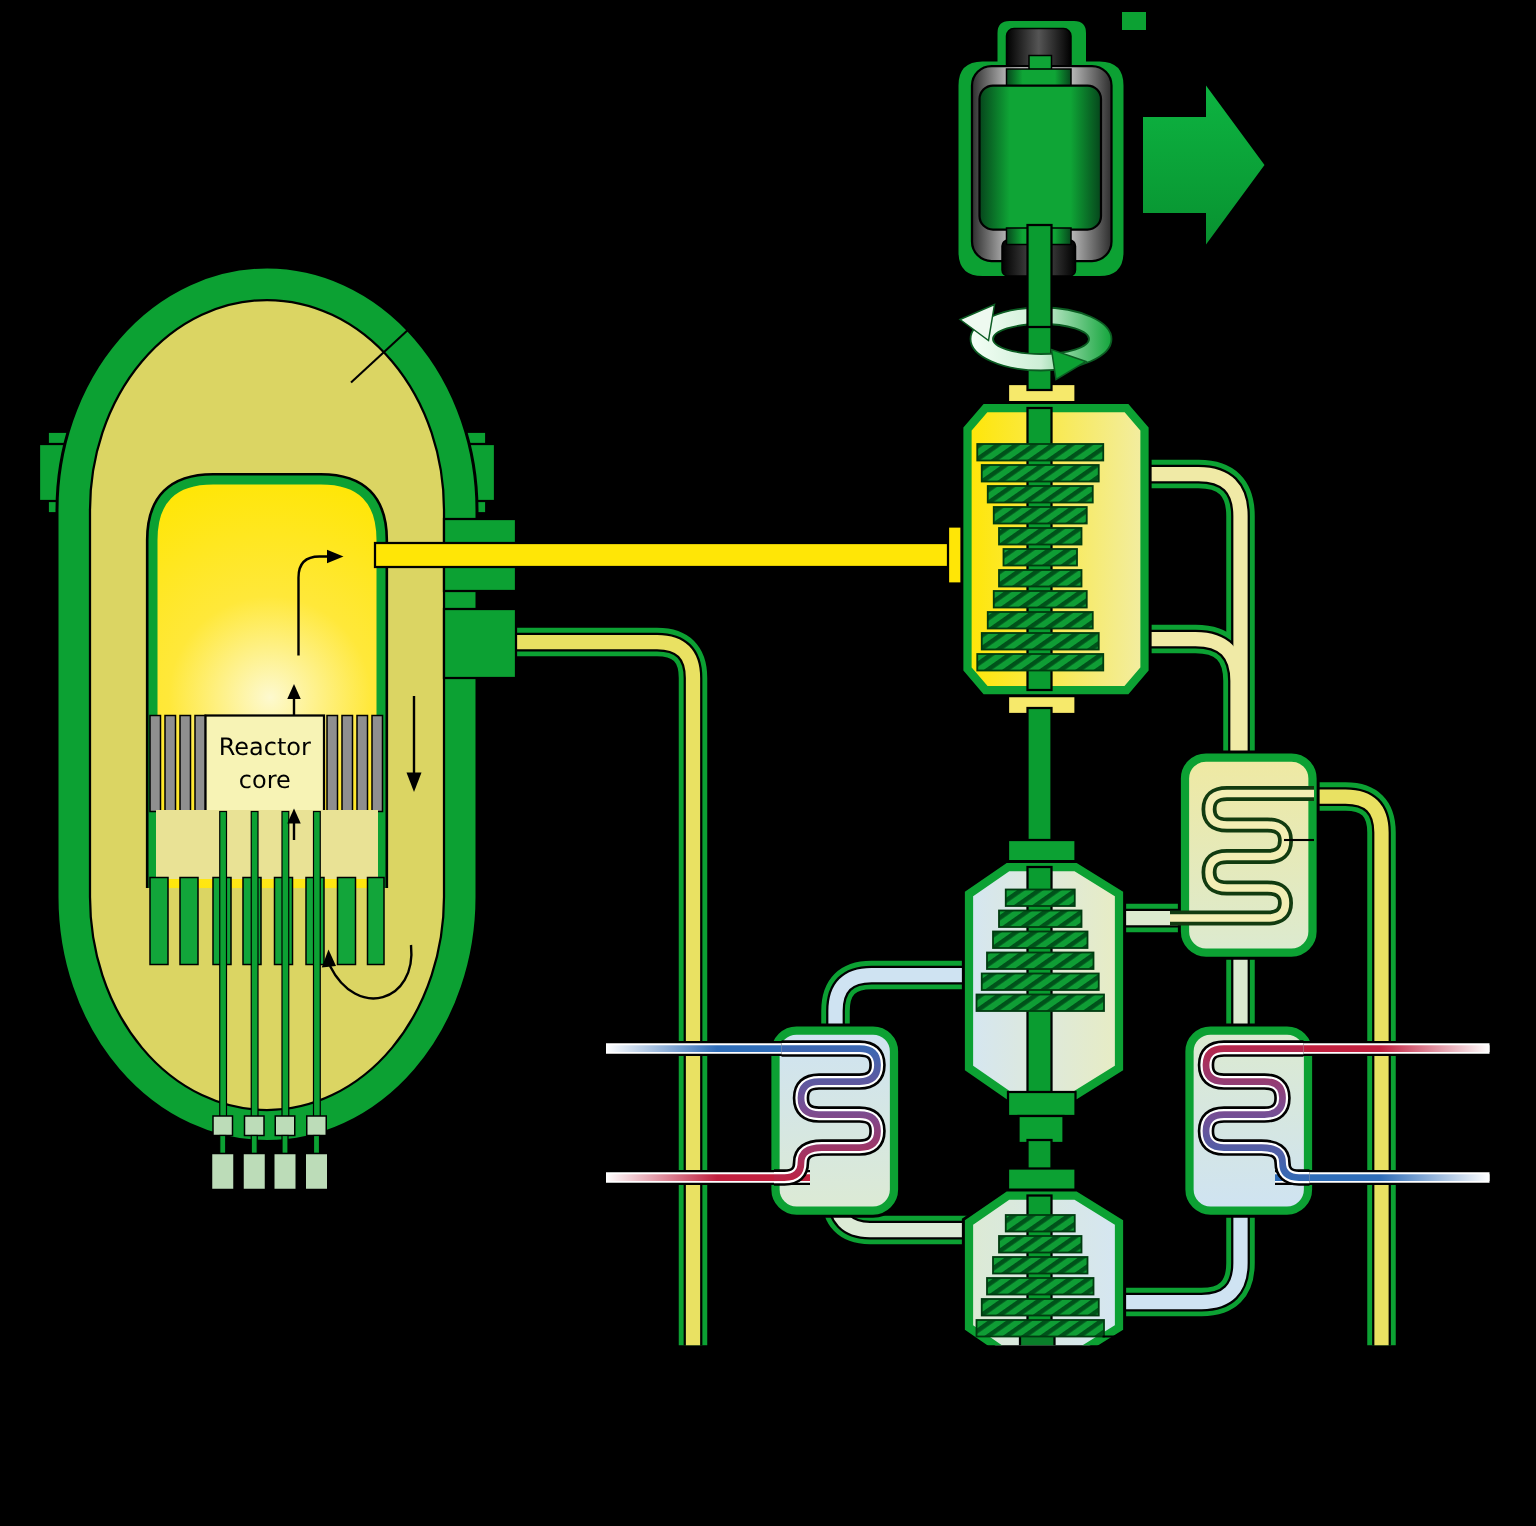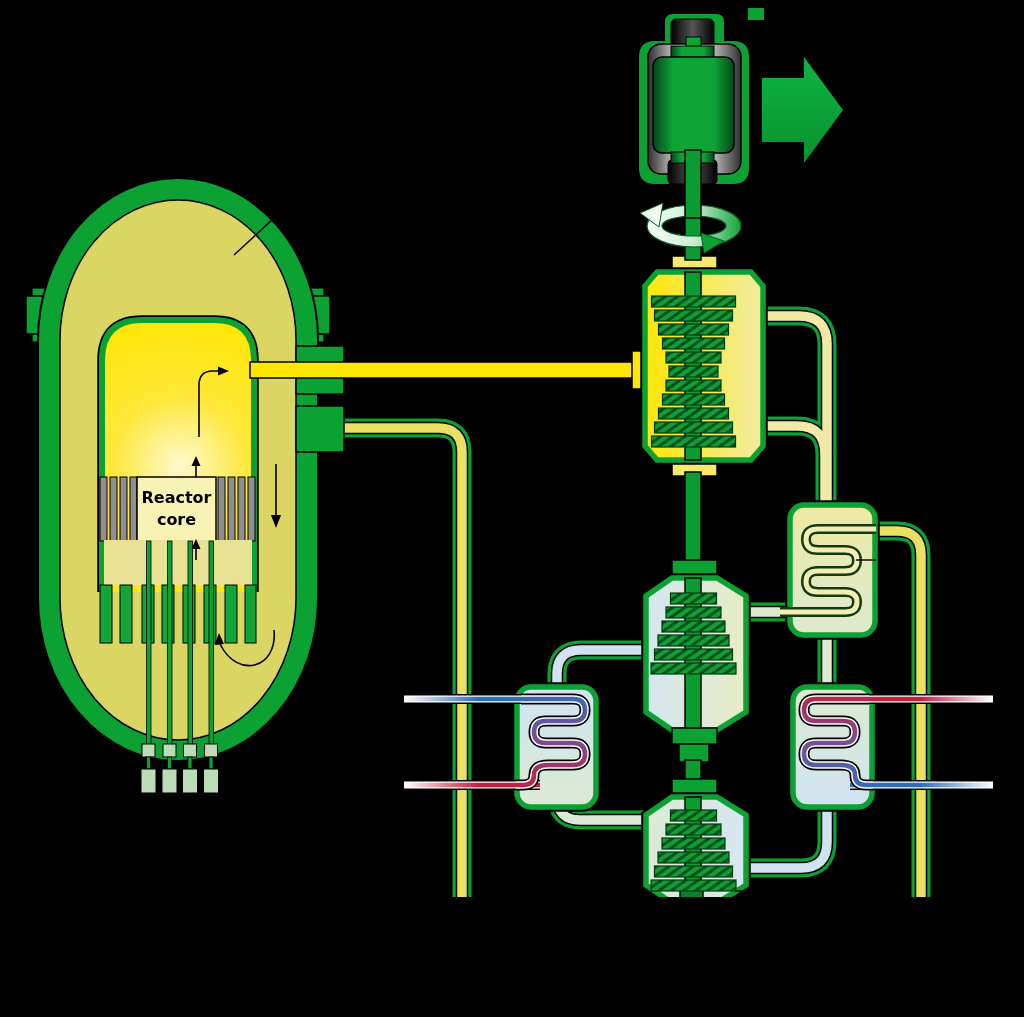--- a/index.html
+++ b/index.html
@@ -1,16 +1,16 @@
 <!DOCTYPE html>
 <html><head>
 <meta charset="utf-8">
 <style>
   html,body{margin:0;padding:0;background:#000;}
-  .stage{position:relative;width:1024px;height:897px;background:#000;overflow:hidden;font-weight:bold;}
+  .stage{position:relative;width:1024px;height:897px;background:#000;overflow:hidden;}
   svg{display:block;}
   .pOut{stroke:#000;stroke-width:22;fill:none}
   .pGrn{stroke:#0ca133;stroke-width:19;fill:none}
   .pInn{stroke:#000;stroke-width:12.5;fill:none}
   .pCore{stroke-width:9.5;fill:none}
   .vOut{stroke:#000;stroke-width:9.5;fill:none}
   .vBrd{stroke:#0ca133;stroke-width:5.5;fill:none}
   .blade{stroke:#003b10;stroke-width:1.2;fill:url(#hatch)}
   .shaft{fill:#0a9c30;stroke:#000;stroke-width:1.5}
   .lbl{font-family:"DejaVu Sans","Liberation Sans",sans-serif;font-size:16px;fill:#000;text-anchor:middle}

